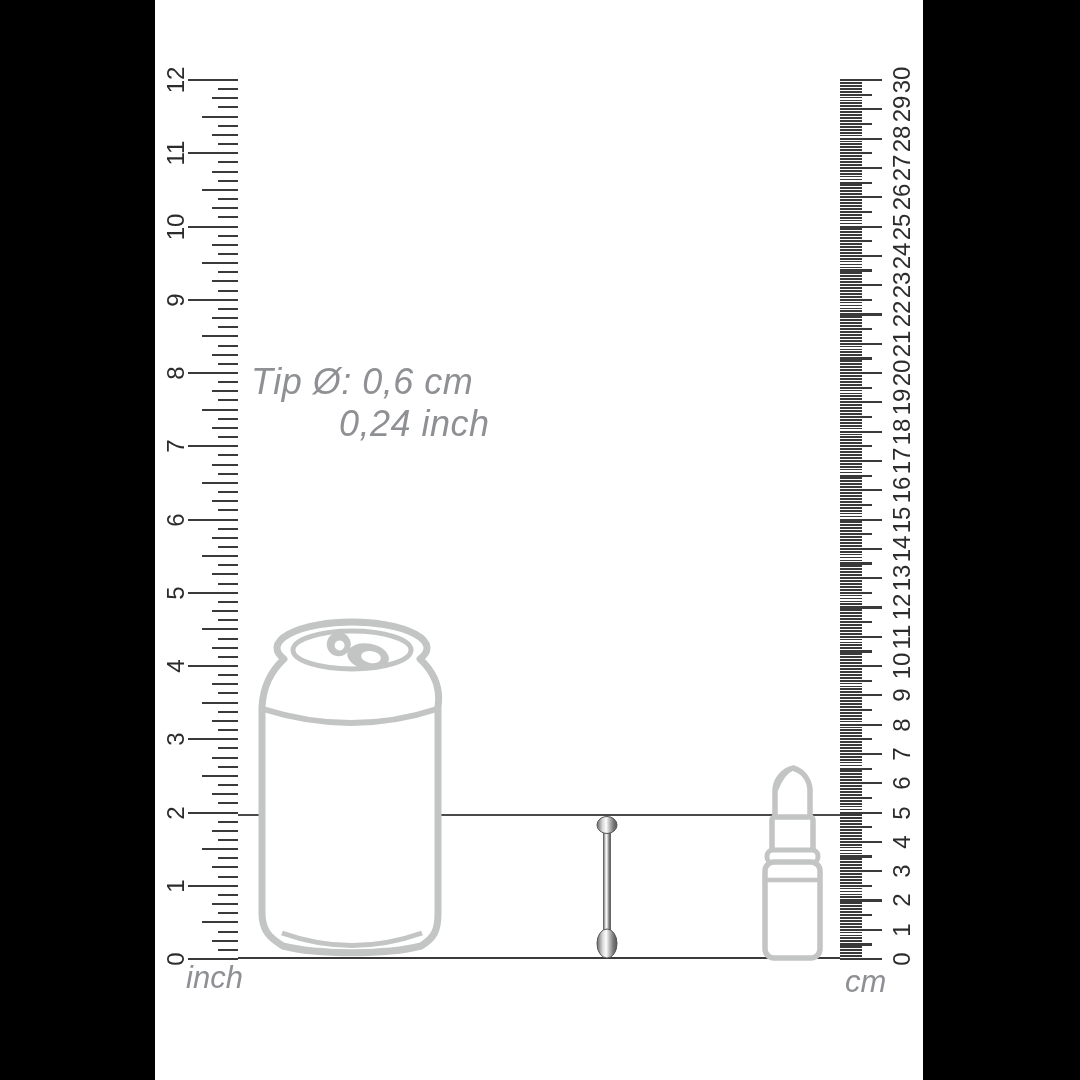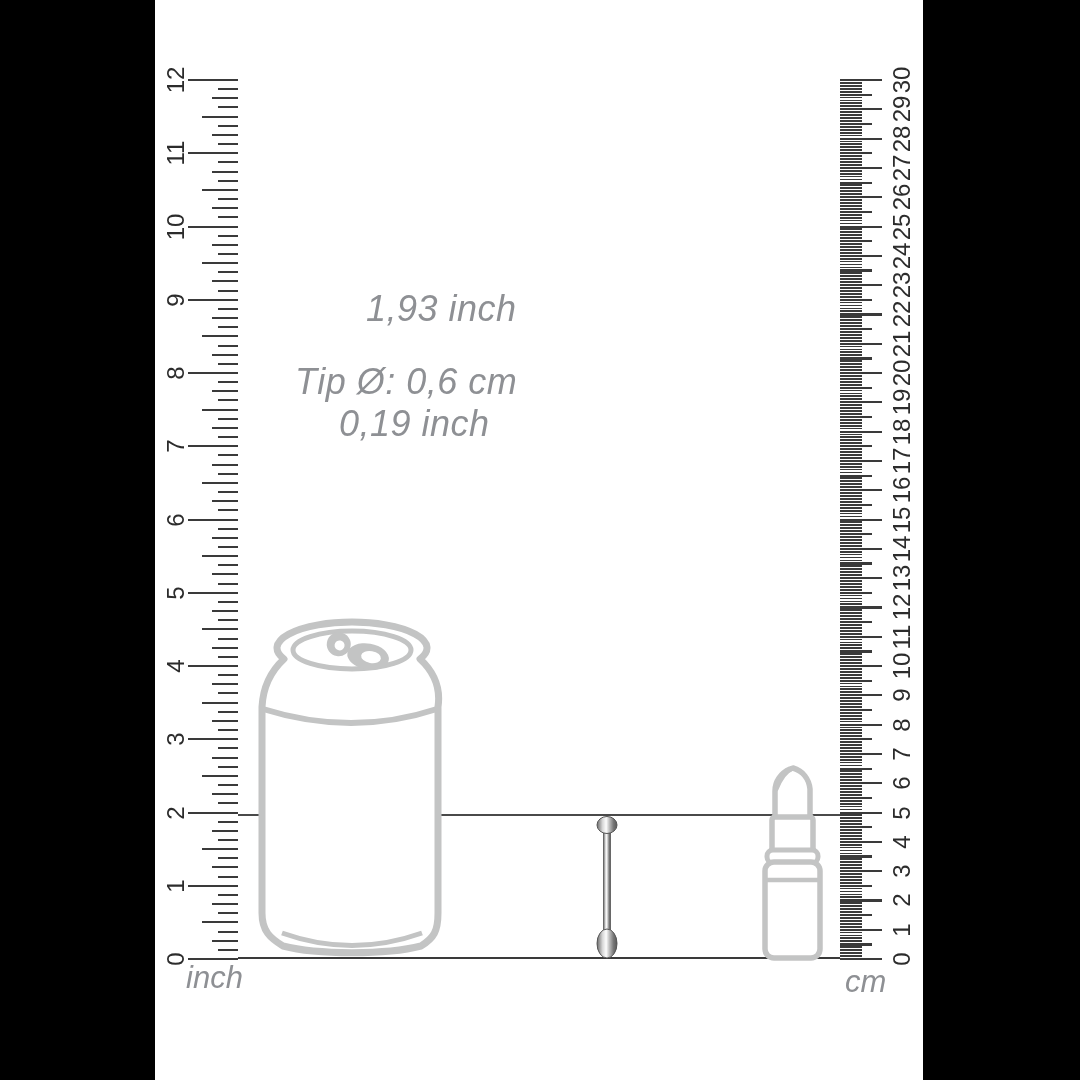--- a/index.html
+++ b/index.html
@@ -21,21 +21,21 @@
   }
   #inch-unit-label{left:186px;top:962px;}
   #cm-unit-label{left:845px;top:966px;}
 
   .ann-line{
     position:absolute;font-style:italic;font-size:36px;color:#8e9094;
     line-height:1;white-space:nowrap;letter-spacing:0.5px;
   }
   #length-line1{left:248px;top:249px;}
   #length-line2{left:366px;top:291px;}
-  #tip-line1{left:251px;top:364px;margin-left:44px;}
+  #tip-line1{left:251px;top:364px;}
   #tip-line2{left:339px;top:406px;}
 
   .ref-line{position:absolute;z-index:1;}
   #product-length-line{left:238px;top:814px;width:602px;height:2px;background:#4a4a4a;}
   #baseline{left:238px;top:957px;width:602px;height:2.2px;background:#3a3a3a;}
 
   .scene-svg{position:absolute;z-index:2;}
   #rod-svg{z-index:3;}
 </style>
 </head>
@@ -488,23 +488,22 @@
       <div class="rnum" style="top: 226.5px; left: 902px;">25</div>
       <div class="rnum" style="top: 197.2px; left: 902px;">26</div>
       <div class="rnum" style="top: 167.9px; left: 902px;">27</div>
       <div class="rnum" style="top: 138.6px; left: 902px;">28</div>
       <div class="rnum" style="top: 109.3px; left: 902px;">29</div>
       <div class="rnum" style="top: 80px; left: 902px;">30</div>
     </div>
   <div class="unit-label" id="inch-unit-label">inch</div>
   <div class="unit-label" id="cm-unit-label">cm</div>
 
-  <div class="ann-line" id="length-line2">1,93 inch</div>
   <div class="ann-line" id="tip-line1">Tip Ø: 0,6 cm</div>
-  <div class="ann-line" id="tip-line2">0,19 inch</div>
+  <div class="ann-line" id="tip-line2">0,24 inch</div>
 
   <svg class="scene-svg" id="can-svg" style="left:250px;top:615px;" width="200" height="350" viewBox="0 0 200 350">
     <path d="M12,92 C13,72 21,56 34,44 A75,26 0 1 1 170,44 C183,56 191,72 188,92
              L188,298 C188,316 184,323 171,331 A85,16 0 0 1 33,331 C20,323 12,316 12,298 Z" fill="#ffffff" stroke="#c3c4c4" stroke-width="7" stroke-linejoin="round"></path>
     <path d="M13,94 Q102,122 187,94" fill="none" stroke="#c3c4c4" stroke-width="6"></path>
     <ellipse cx="102" cy="35" rx="59" ry="19" fill="none" stroke="#c3c4c4" stroke-width="5"></ellipse>
     <path d="M32,318 Q102,343 172,318" fill="none" stroke="#c3c4c4" stroke-width="5"></path>
     <g transform="rotate(10 104 35)">
       <circle cx="88" cy="32" r="12" fill="#c3c4c4"></circle>
       <ellipse cx="119" cy="39" rx="21" ry="13" fill="#c3c4c4"></ellipse>

